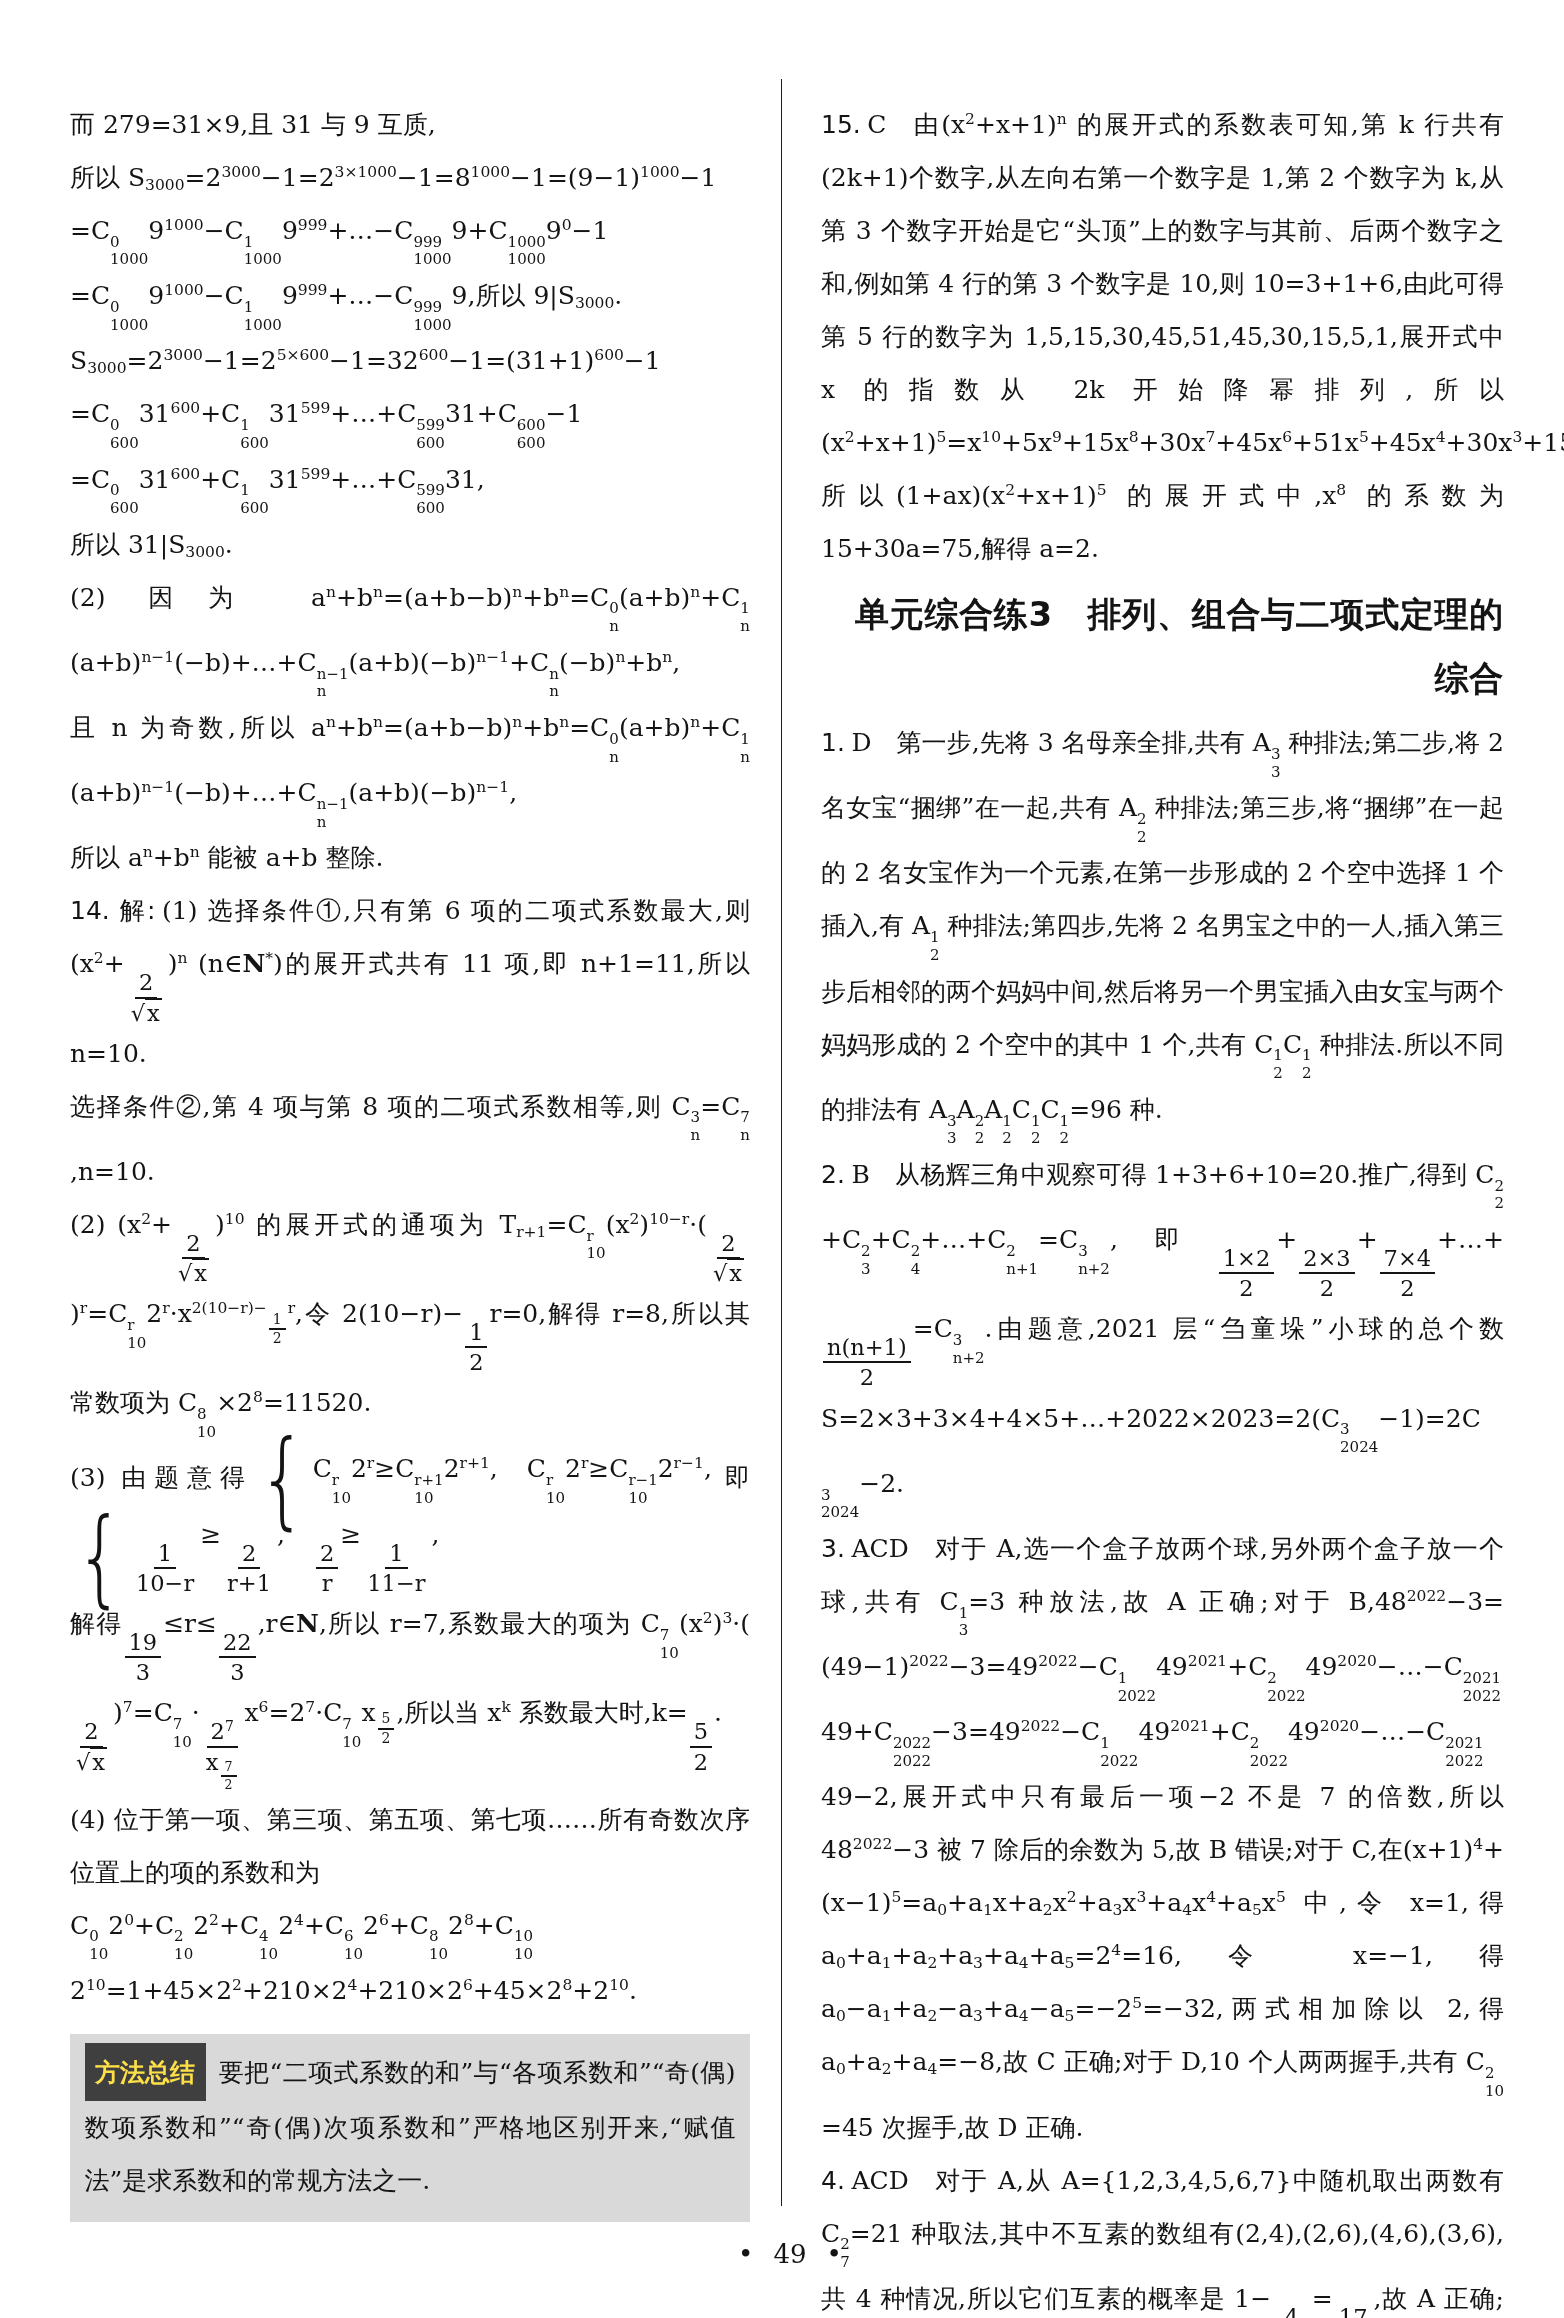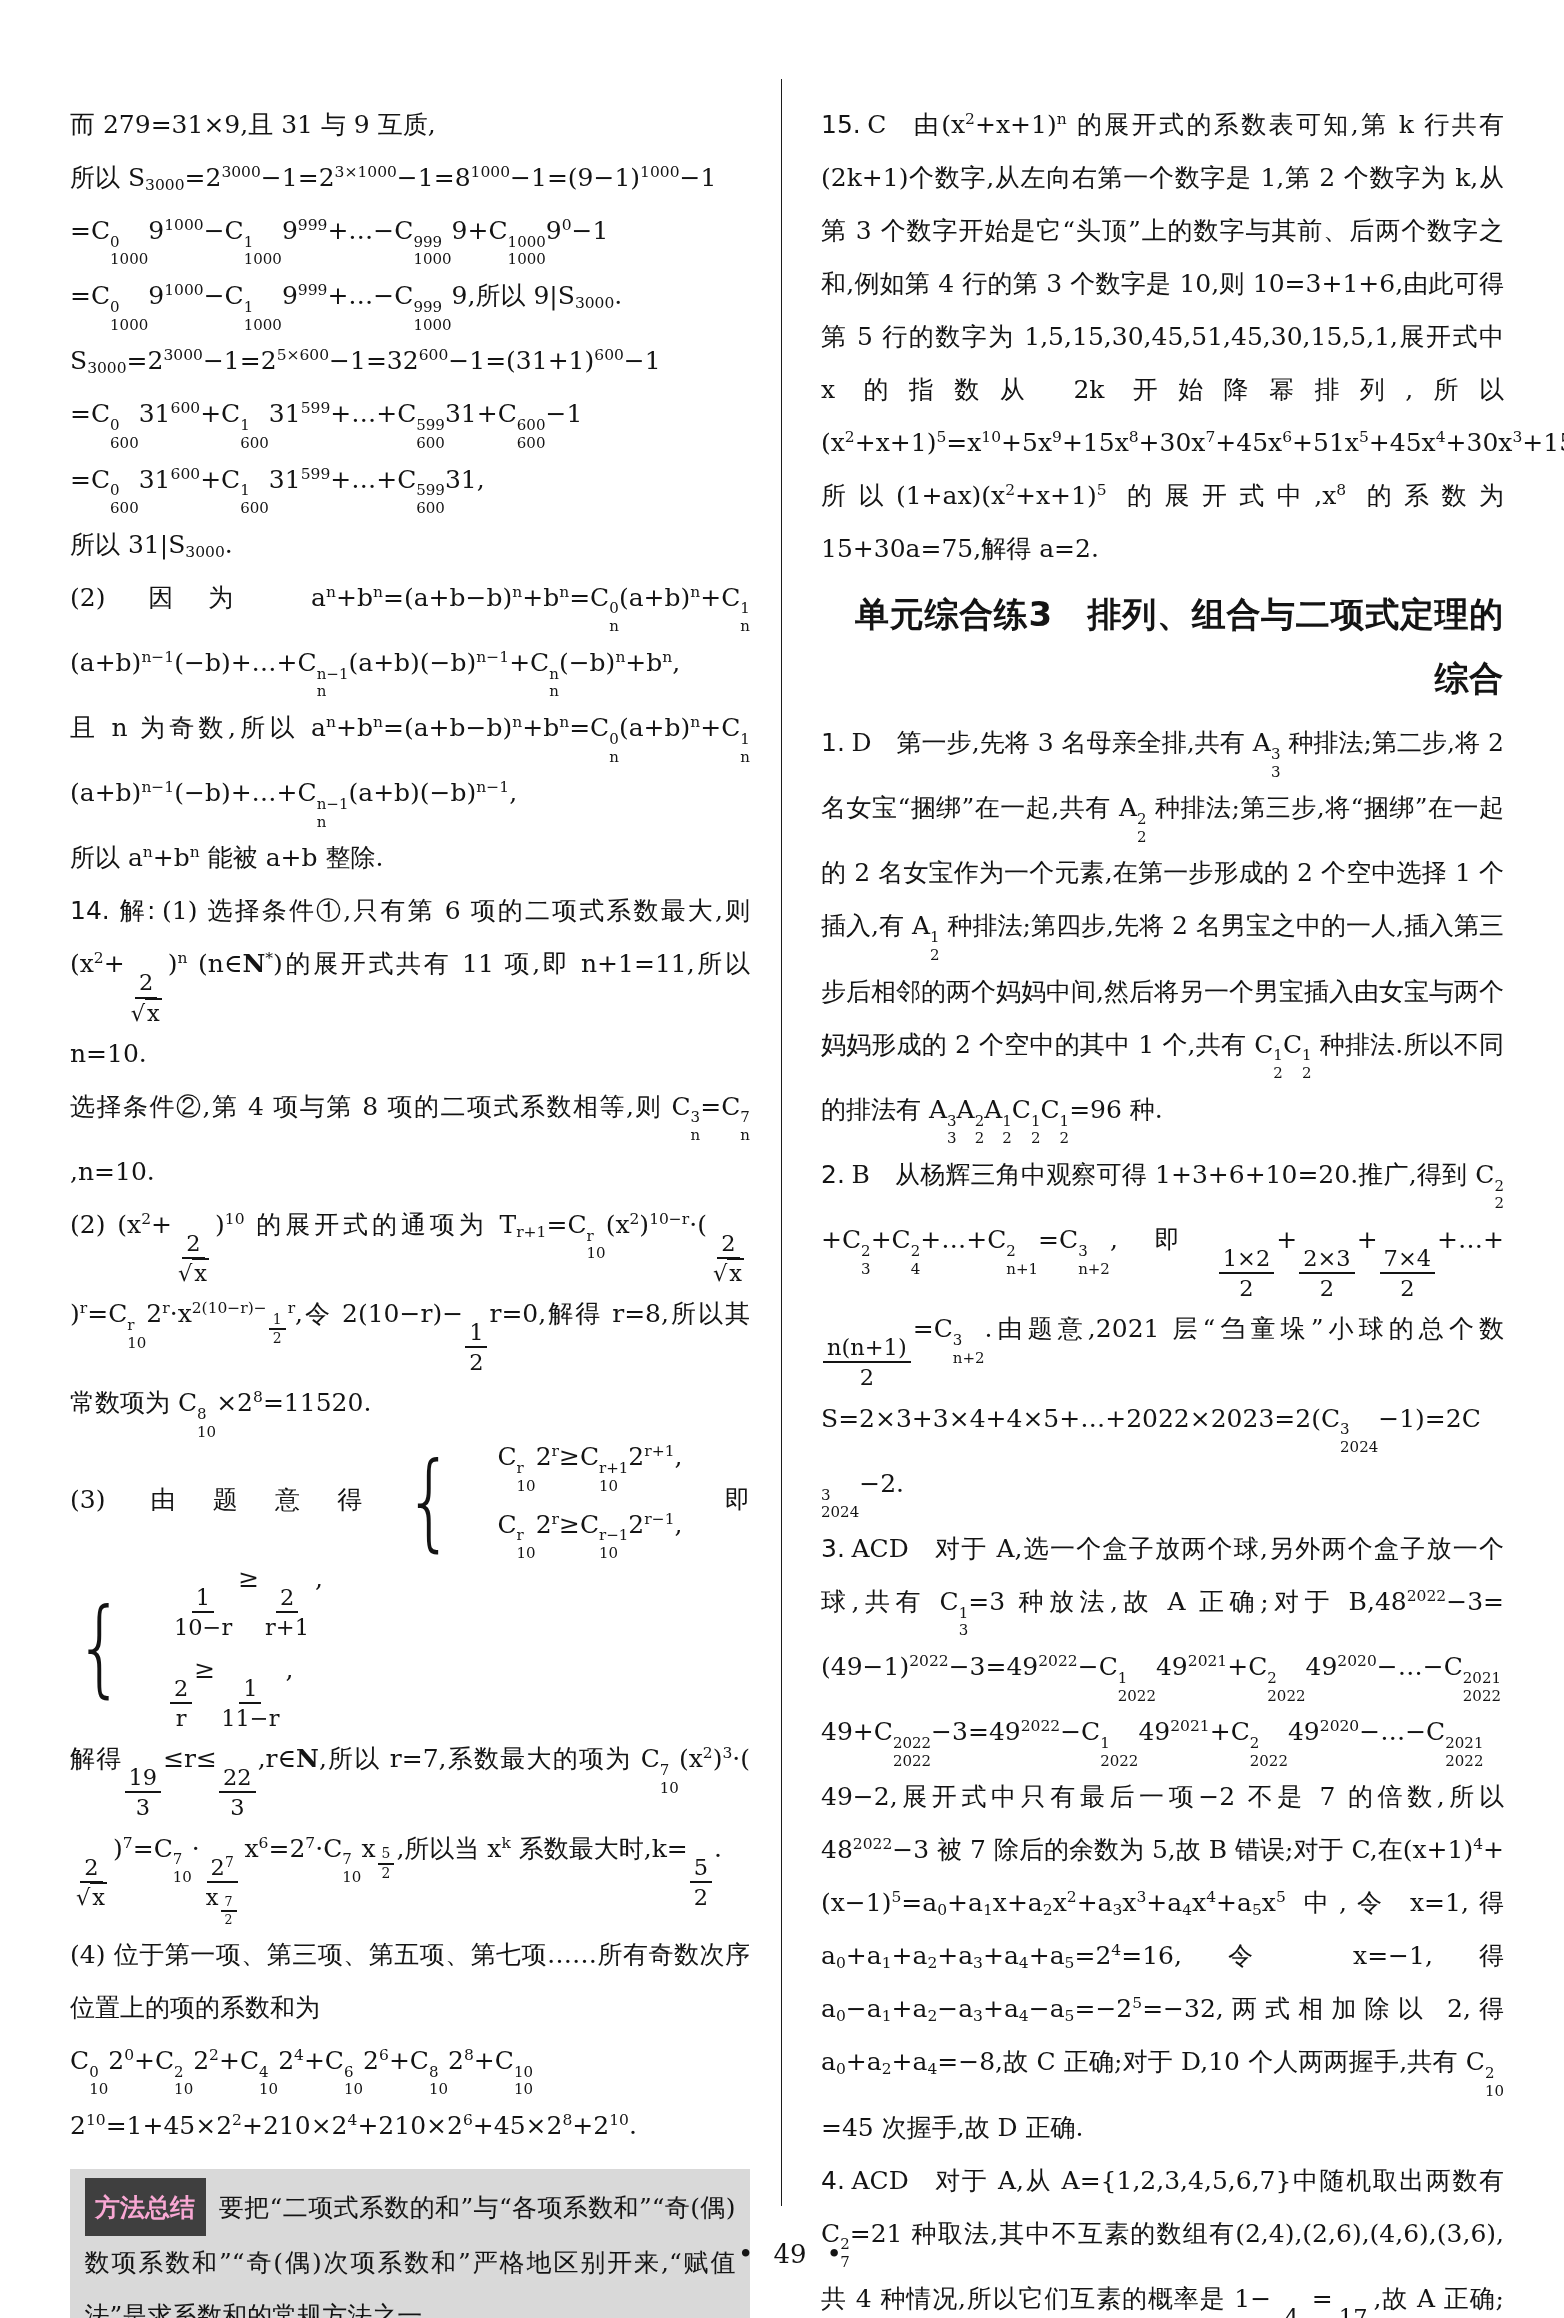--- a/index.html
+++ b/index.html
@@ -13,39 +13,39 @@
   .col-right{left:821px;width:683px;}
   .divider{position:absolute;left:781px;top:79px;width:1.3px;height:2127px;background:#1c1c1c;}
   .para{line-height:2.12;margin:0;}
   .plabel{font-weight:normal;font-family:"DejaVu Sans","Liberation Sans",sans-serif;margin-right:6.6px;}
   .header{
     font-family:"DejaVu Sans","Liberation Sans",sans-serif;font-weight:bold;
     font-size:34px;line-height:1.9;text-align:right;letter-spacing:0.7px;margin:6.6px 0 5.3px;
   }
   .methodbox{background:#d9d9d9;padding:9.2px 14.5px 14.5px;margin-top:17px;line-height:2.12;}
   .chip{
-    display:inline-block;background:#3f3f3f;color:#f9a8d4;font-weight:bold;
+    display:inline-block;background:#3f3f3f;color:#fde047;font-weight:bold;
     font-family:"DejaVu Sans","Liberation Sans",sans-serif;
     padding:2.6px 10.5px;margin-right:13px;
   }
   
   .sup{font-size:0.62em;vertical-align:0.6em;line-height:0;}
   .sub{font-size:0.62em;vertical-align:-0.25em;line-height:0;}
   .ss{display:inline-flex;flex-direction:column;align-items:flex-start;
       vertical-align:-0.52em;font-size:0.6em;line-height:1.18;}
   .fr{display:inline-flex;flex-direction:column;align-items:center;
       vertical-align:-0.8em;line-height:1.25;margin:0 2px;font-size:0.9em;}
   .fr>.nu{border-bottom:2px solid currentColor;padding:0 4px;}
   .fr>.de{padding:0 4px;}
   .sq{white-space:nowrap;}
   .sq>.bar{border-top:2px solid currentColor;padding:0 2px;}
   .cs{display:inline-flex;align-items:center;vertical-align:middle;margin:0 5.3px;}
   .cs>.br{font-size:3.1em;font-weight:100;margin-right:5.3px;line-height:1;
           transform:scaleY(1.35);font-family:"DejaVu Sans","Liberation Sans",sans-serif;}
-  .cs>.rws{display:inline-flex;flex-direction:column;gap:13px;margin-left:38px;}
+  .cs>.rws{display:inline-flex;flex-direction:row;gap:29px;}
   .cs>.rws>span{display:block;text-align:left;line-height:1.3;}
   .footer{position:absolute;top:2239px;left:8px;width:1564px;text-align:center;font-size:26px;}
   .footer .num{margin:0 20px;}
 </style>
 </head>
 <body>
 
 <div class="divider"></div>
 <div class="column col-left" id="leftCol">
     <div class="para">而 279=31×9,且 31 与 9 互质,</div>

